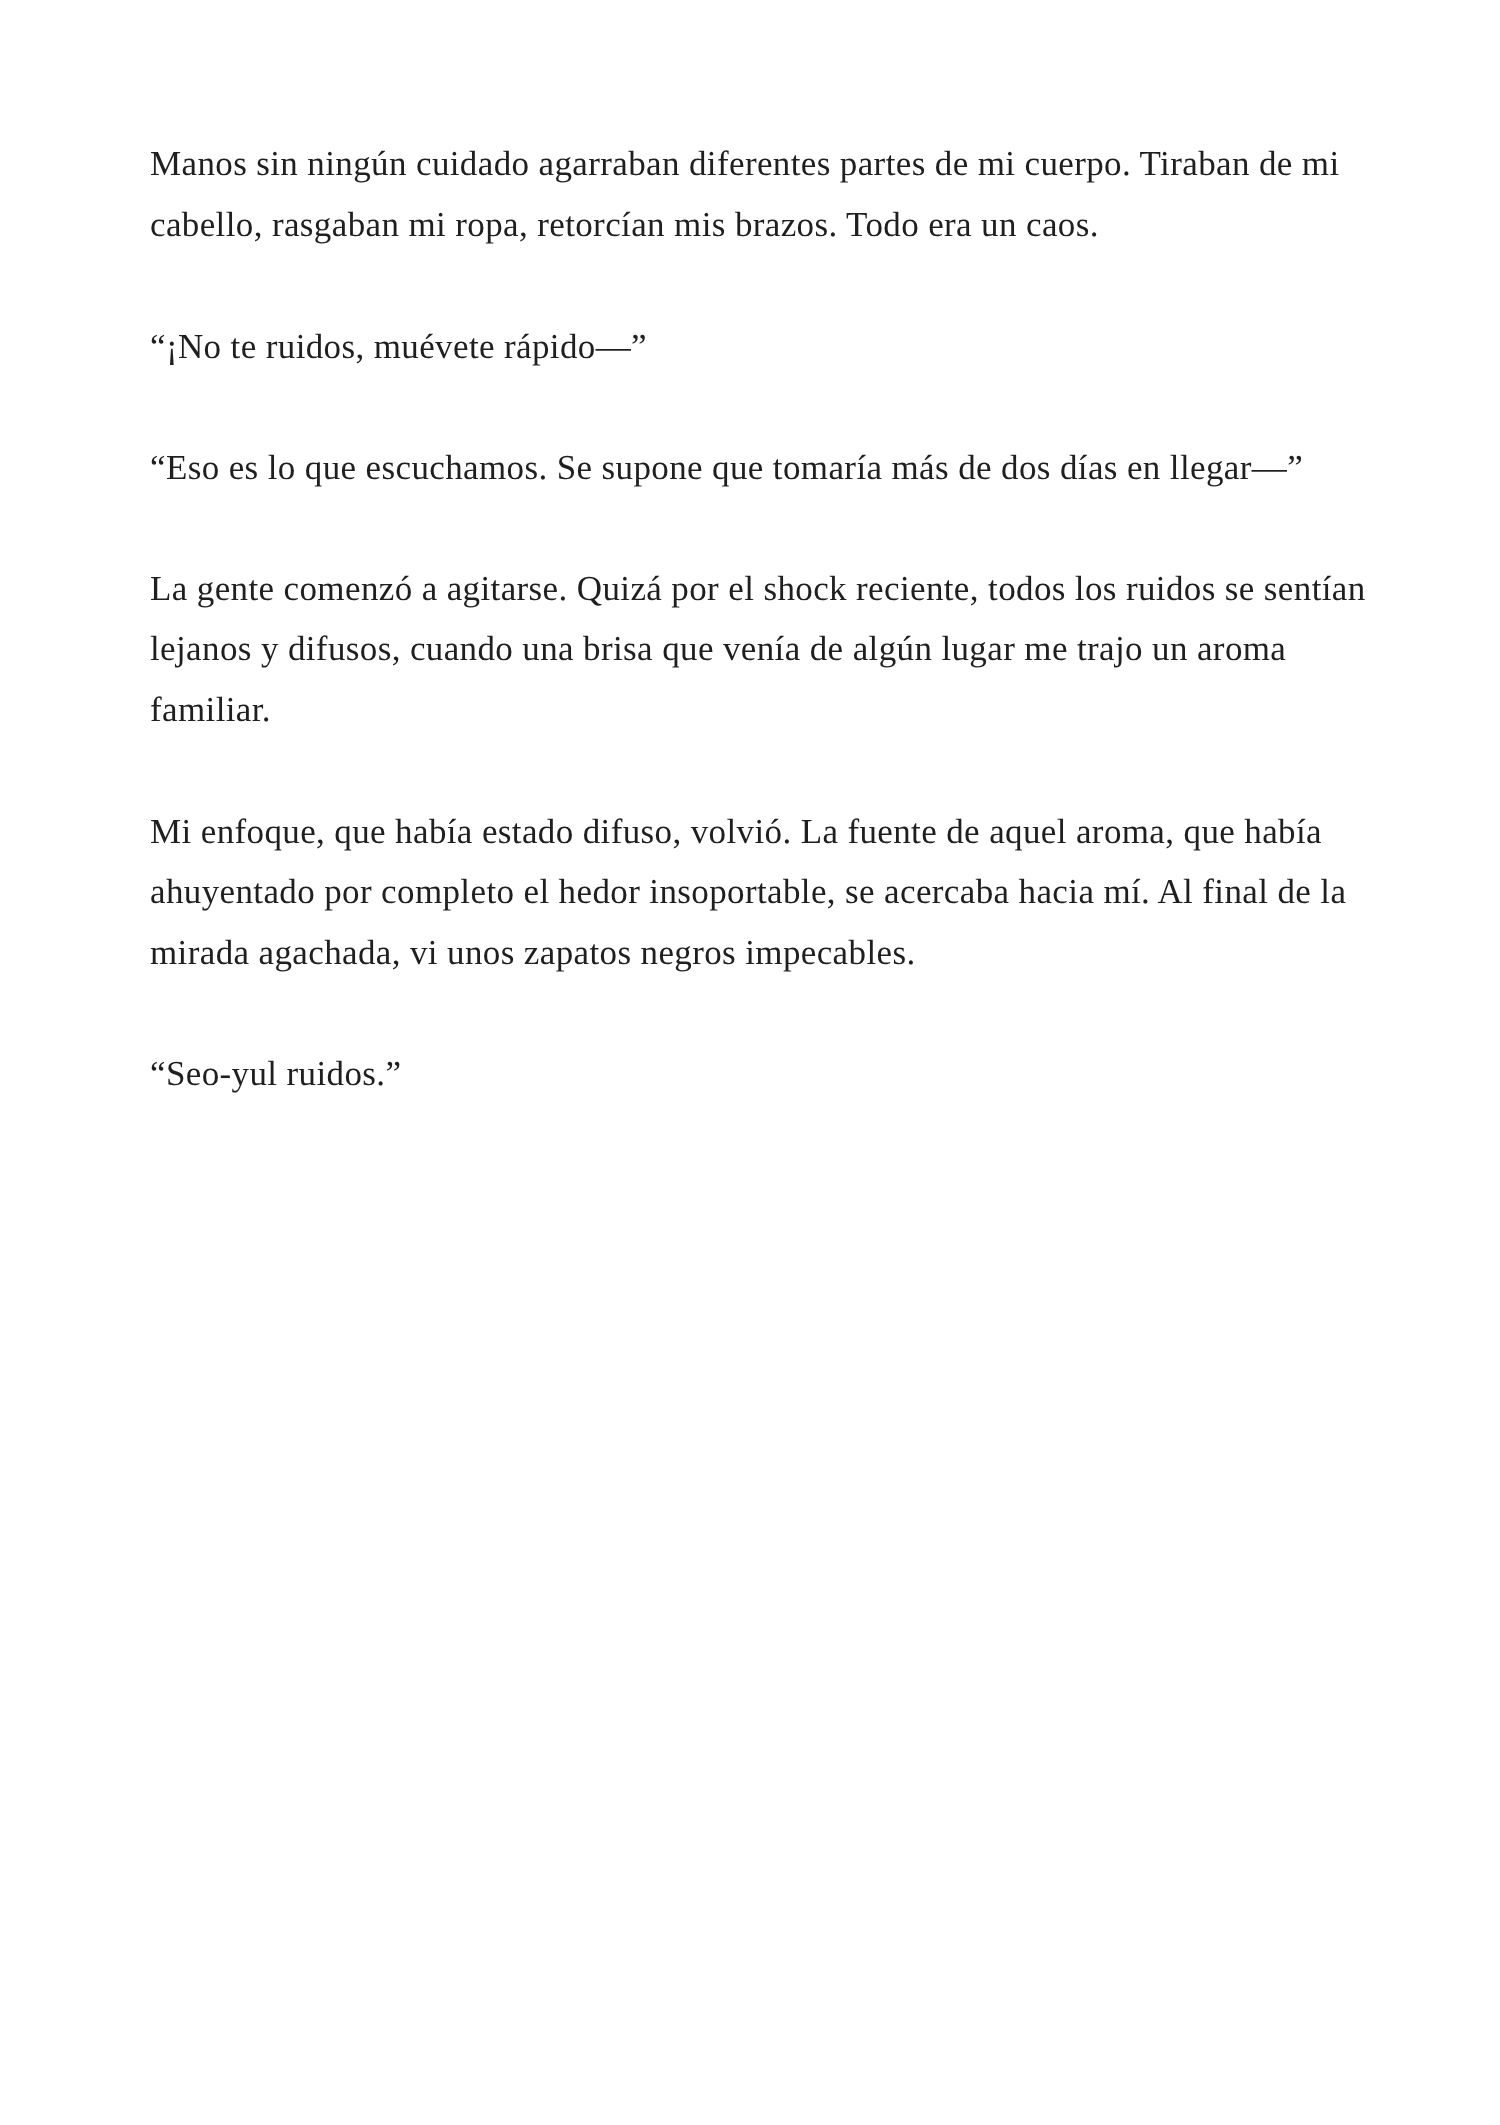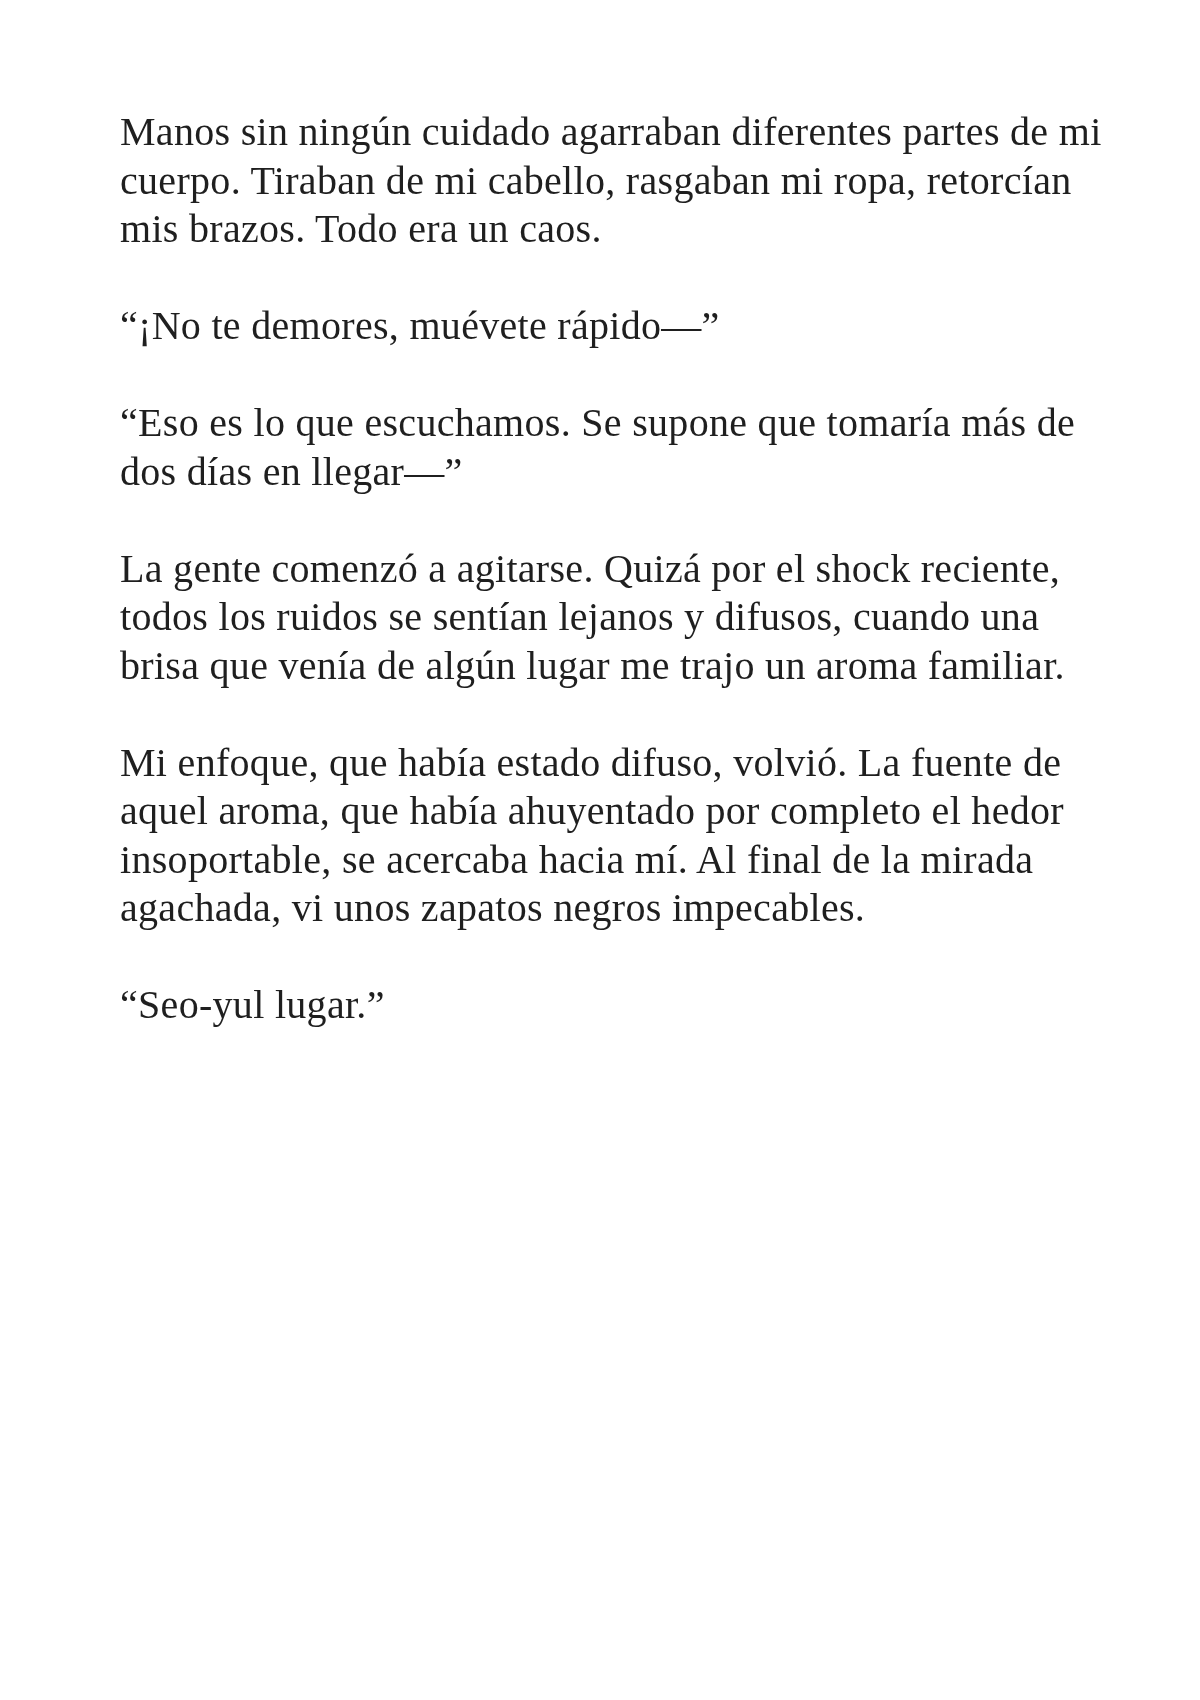--- a/index.html
+++ b/index.html
@@ -4,29 +4,29 @@
 <style>
   html, body { margin: 0; padding: 0; background: #ffffff; }
   body { width: 1200px; height: 1700px; overflow: hidden; }
   .page {
     position: relative;
     width: 1200px; height: 1700px;
     box-sizing: border-box;
     padding: 108px 90px 0 120px;
     font-family: "Liberation Serif", "DejaVu Serif", serif;
     color: #1f1f1f;
-    font-size: 40px;
+    font-size: 28px;
     line-height: 48.5px;
     letter-spacing: 0.3px;
   }
   .page p { margin: 0 0 48.5px 0; }
 </style>
 </head>
 <body>
 
 <div class="page">
   <p>Manos sin ningún cuidado agarraban diferentes partes de mi cuerpo. Tiraban de mi cabello, rasgaban mi ropa, retorcían mis brazos. Todo era un caos.</p>
-  <p>“¡No te demores, muévete rápido—”</p>
+  <p>“¡No te ruidos, muévete rápido—”</p>
   <p>“Eso es lo que escuchamos. Se supone que tomaría más de dos días en llegar—”</p>
   <p>La gente comenzó a agitarse. Quizá por el shock reciente, todos los ruidos se sentían lejanos y difusos, cuando una brisa que venía de algún lugar me trajo un aroma familiar.</p>
   <p>Mi enfoque, que había estado difuso, volvió. La fuente de aquel aroma, que había ahuyentado por completo el hedor insoportable, se acercaba hacia mí. Al final de la mirada agachada, vi unos zapatos negros impecables.</p>
-  <p>“Seo-yul lugar.”</p>
+  <p>“Seo-yul ruidos.”</p>
 </div>
 
 </body></html>

